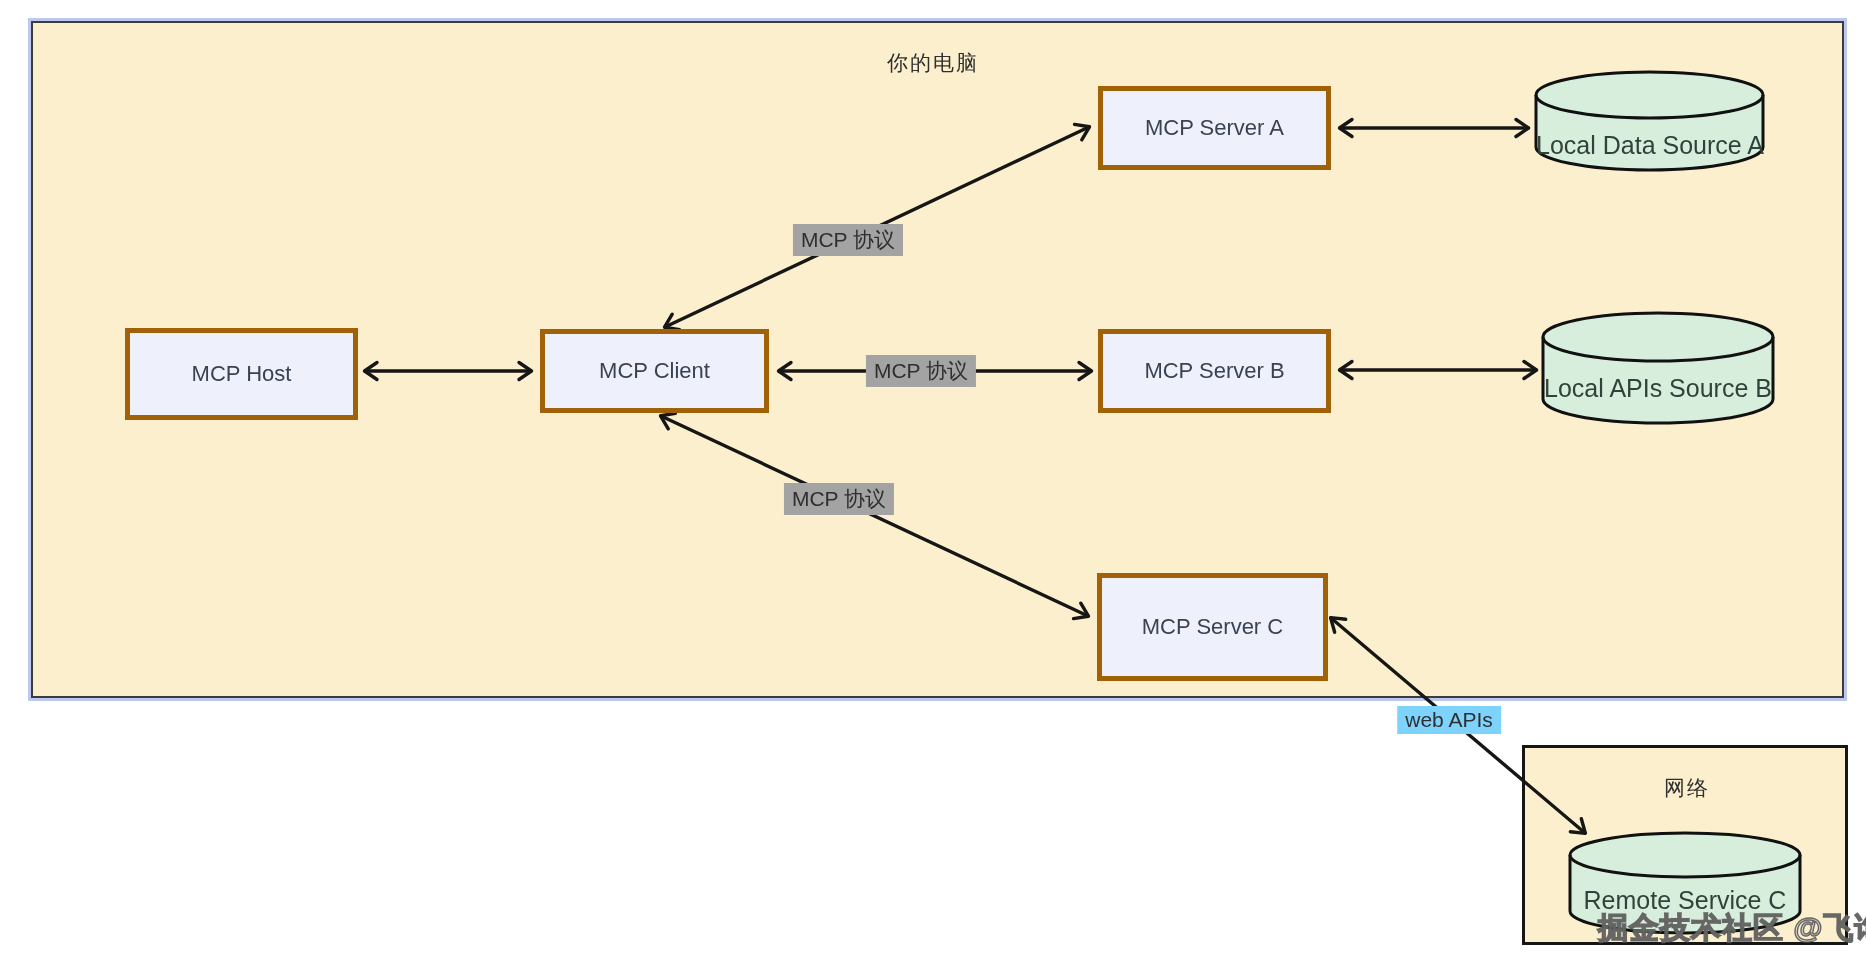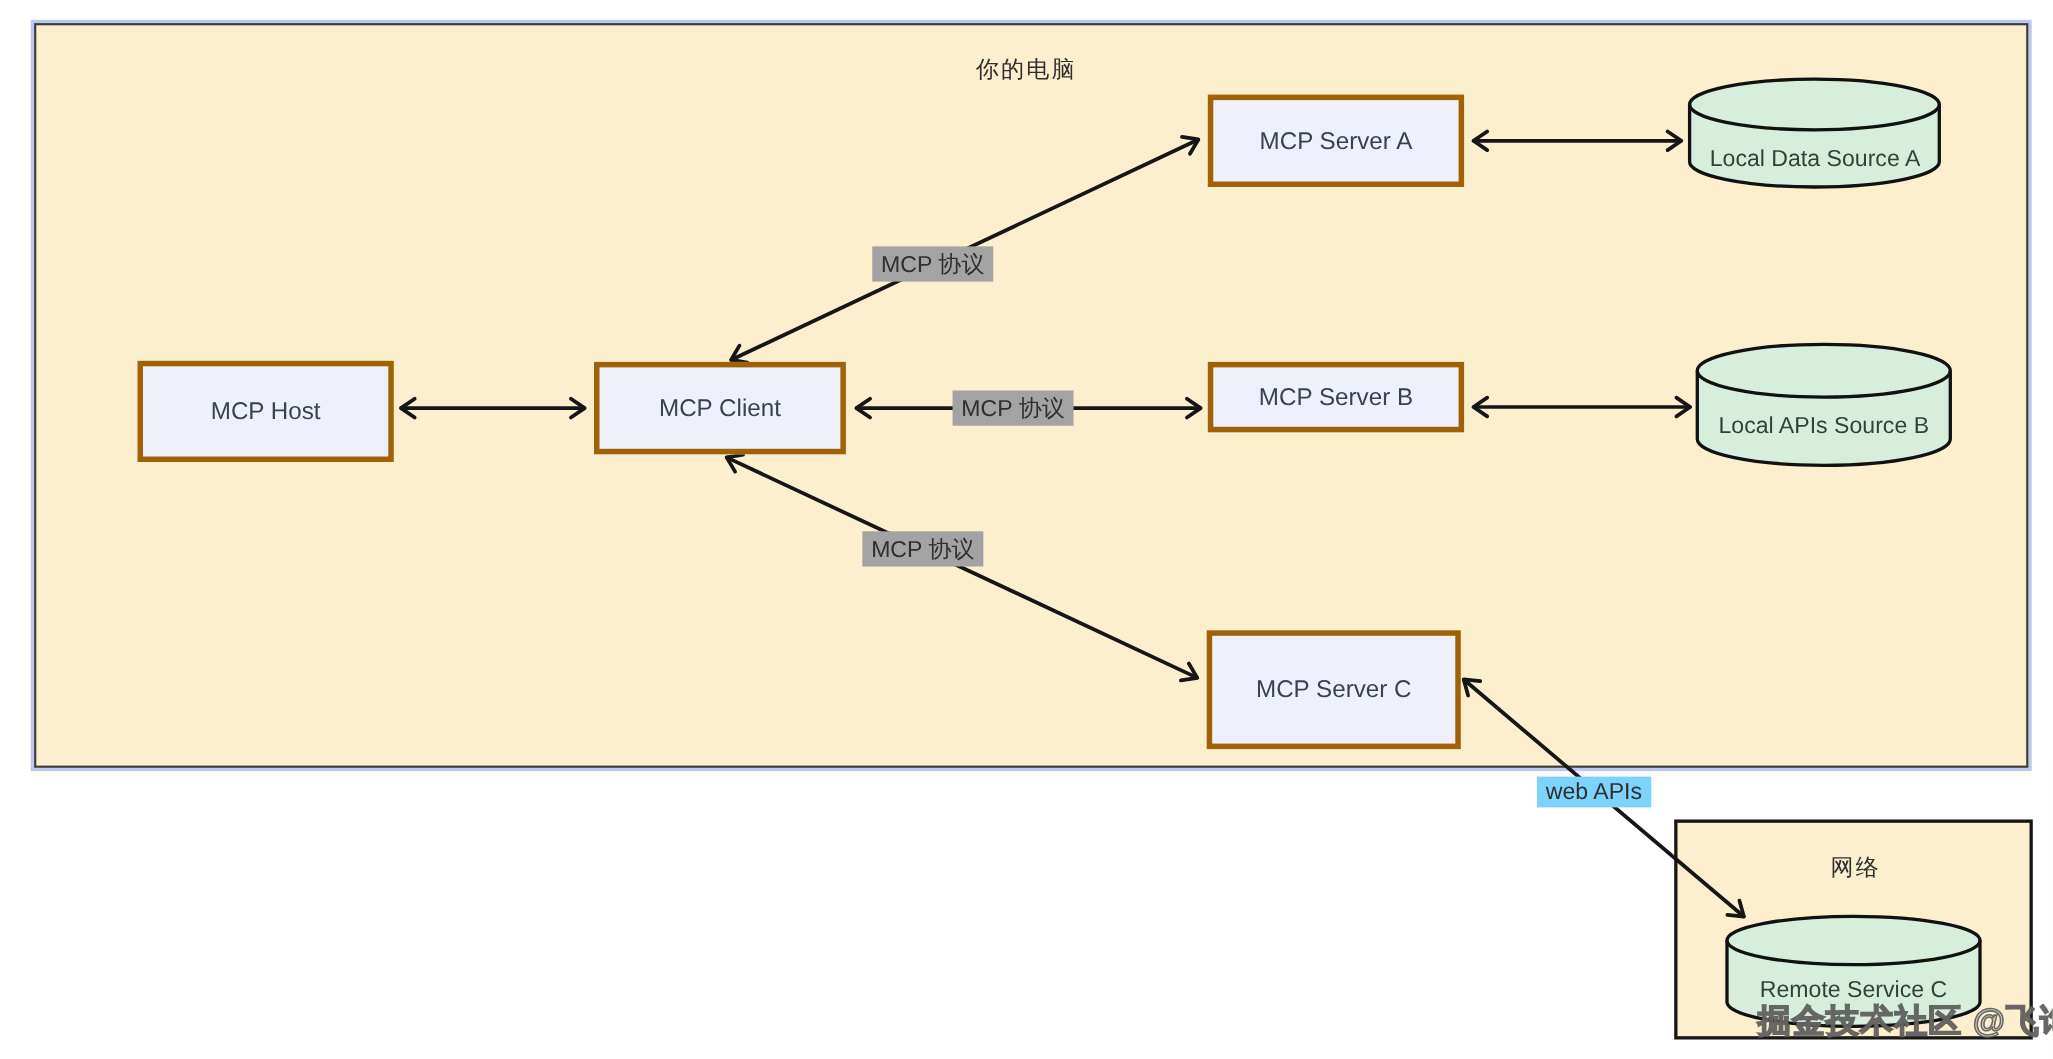--- a/index.html
+++ b/index.html
@@ -22,21 +22,21 @@
   .node{
     position:absolute;box-sizing:border-box;background:#eef1fb;border:5px solid #a16207;
     display:flex;align-items:center;justify-content:center;
     font-size:22px;color:#3a4252;z-index:3;white-space:nowrap;
   }
   .label{position:absolute;z-index:4;white-space:nowrap;transform:translate(-50%,-50%);}
   .box-title{font-size:21px;color:#2f2f2f;letter-spacing:2px;}
   .edge-label{font-size:21px;color:#2f2f2f;padding:2px 8px;}
   .edge-label.on-beige{background:#a3a3a3;}
   .edge-label.on-white{background:#7dd3fc;}
-  .cyl-label{font-size:21px;color:#31423a;}
+  .cyl-label{font-size:25px;color:#31423a;}
   .cyl{fill:#d8eedd;stroke:#111;stroke-width:3px;}
   .cyl-rim{fill:none;stroke:#111;stroke-width:3px;}
   .edge{stroke:#161616;stroke-width:3.4px;stroke-linecap:round;}
   .watermark{
     position:absolute;left:1598px;top:908px;z-index:6;white-space:nowrap;
     font-size:30px;font-weight:600;letter-spacing:1px;
     color:rgba(236,234,228,0.72);
     -webkit-text-stroke:1.4px rgba(82,82,82,0.85);
     text-shadow:0 0 1px rgba(60,60,60,0.4);
   }
@@ -89,21 +89,21 @@
 
   <div class="node" style="left:125px;top:328px;width:233px;height:92px;">
     <span>MCP Host</span>
   </div>
   <div class="node" style="left:540px;top:329px;width:229px;height:84px;">
     <span>MCP Client</span>
   </div>
   <div class="node" style="left:1098px;top:86px;width:233px;height:84px;">
     <span>MCP Server A</span>
   </div>
-  <div class="node" style="left:1098px;top:329px;width:233px;height:64px;">
+  <div class="node" style="left:1098px;top:329px;width:233px;height:84px;">
     <span>MCP Server B</span>
   </div>
   <div class="node" style="left:1097px;top:573px;width:231px;height:108px;">
     <span>MCP Server C</span>
   </div>
 
   <div class="label cyl-label" style="left:1650px;top:145px;">Local Data Source A</div>
   <div class="label cyl-label" style="left:1658px;top:388px;">Local APIs Source B</div>
   <div class="label cyl-label" style="left:1685px;top:900px;">Remote Service C</div>
 

